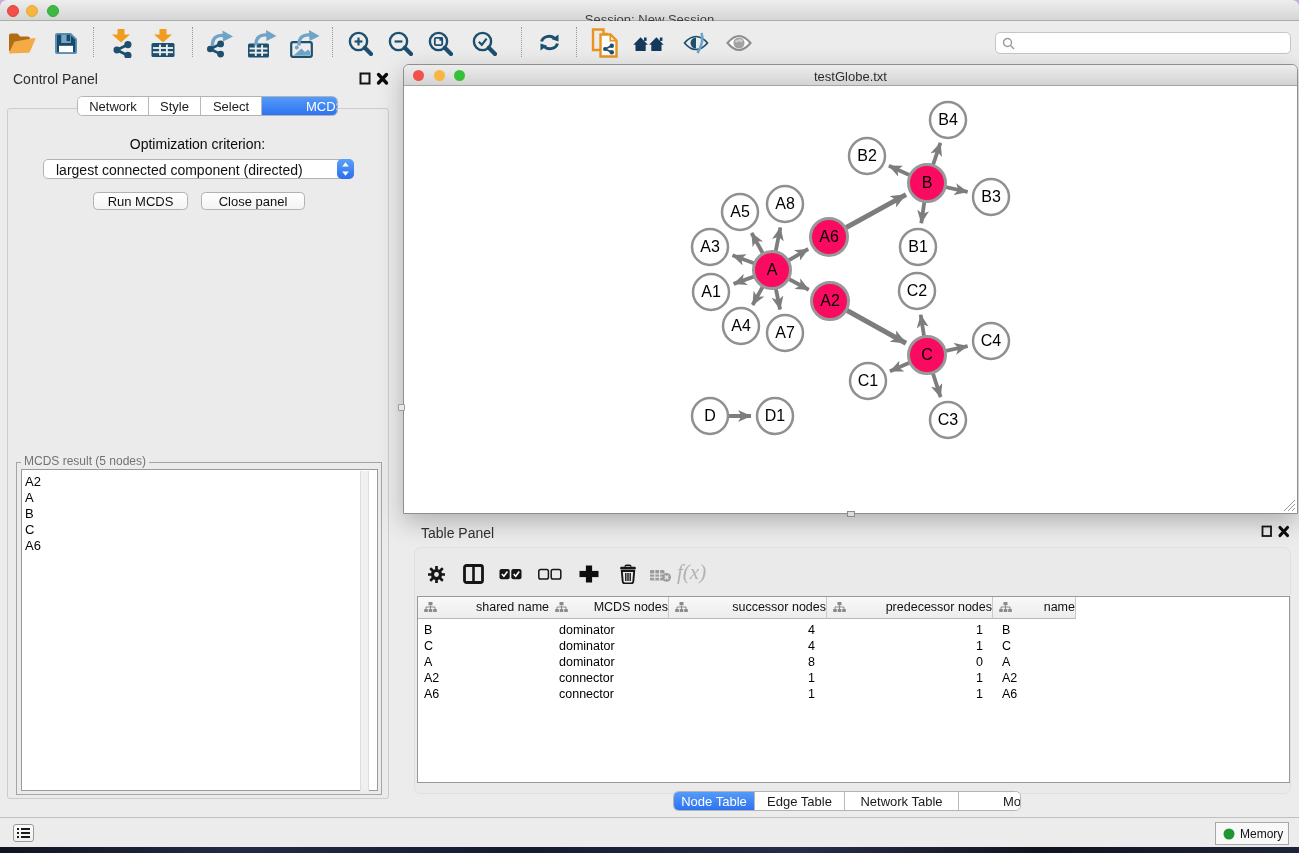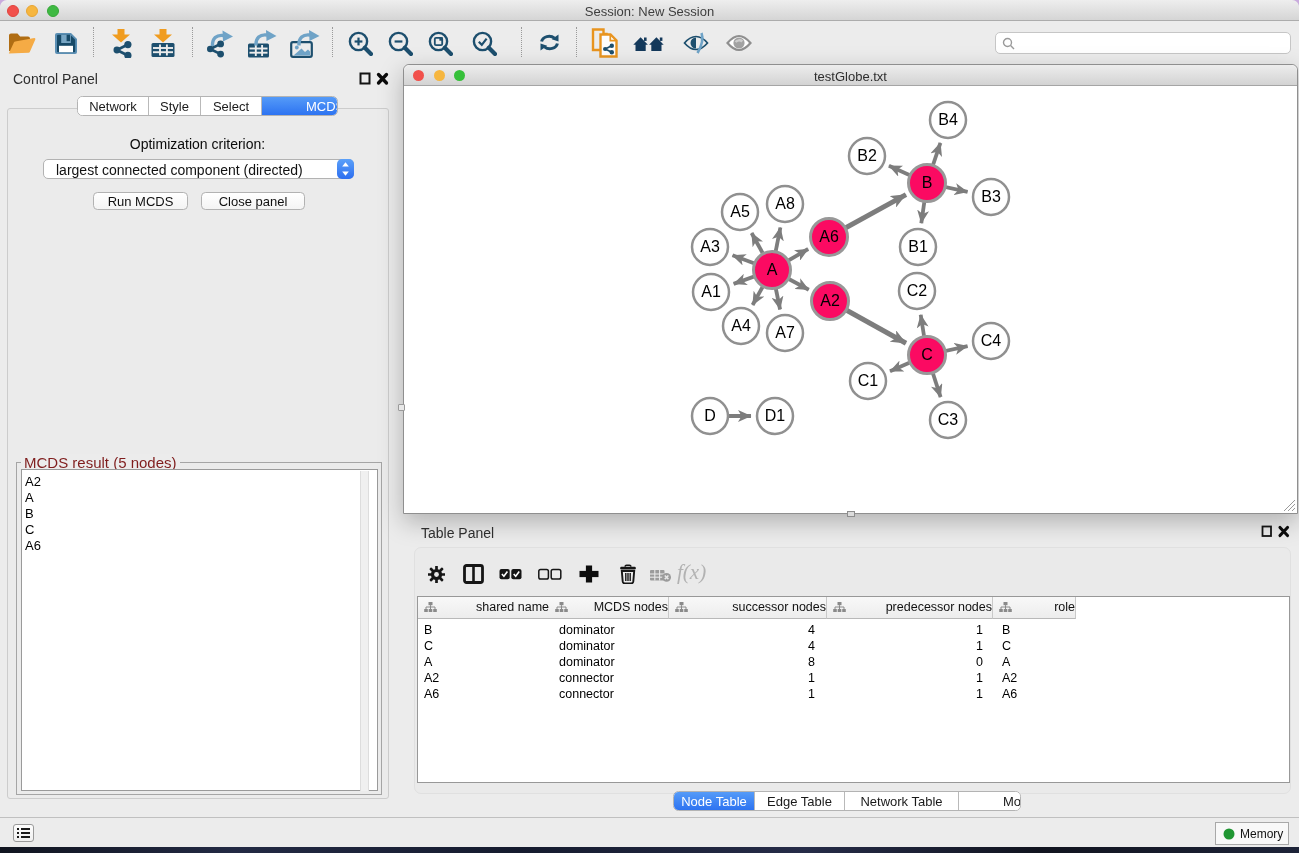--- a/index.html
+++ b/index.html
@@ -3,39 +3,39 @@
 <meta charset="utf-8">
 <style>
 * { margin:0; padding:0; box-sizing:border-box; }
 html,body { width:1299px; height:853px; overflow:hidden; }
 body { position:relative; font-family:"Liberation Sans", sans-serif; background:#c9abdd; }
 .abs { position:absolute; }
 #app { position:absolute; left:0; top:1px; width:1299px; height:846px; background:#ececec; border-radius:7px 7px 0 0; overflow:hidden; }
 #darkstrip { position:absolute; left:0; top:847px; width:1299px; height:6px; background:linear-gradient(90deg,#10141f,#232a44 18%,#151b2e 40%,#262c48 62%,#11141f 80%,#1d2338); }
 
 #titlebar { position:absolute; left:0; top:0; width:1299px; height:21px; background:linear-gradient(#eeeeee,#d5d5d5); border-bottom:1px solid #acacac; border-radius:7px 7px 0 0; }
-#titlebar .t { position:absolute; top:4px; width:100%; text-align:center; font-size:13px; color:#3e3e3e; }
+#titlebar .t { position:absolute; top:12px; width:100%; text-align:center; font-size:13px; color:#3e3e3e; }
 .tl { position:absolute; width:12px; height:12px; border-radius:50%; top:5px; }
 
 #toolbar { position:absolute; left:0; top:21px; width:1299px; height:42px; background:#ececec; }
 .sep { position:absolute; top:6px; height:30px; width:0; border-left:1px dotted #9a9a9a; }
 #searchbox { position:absolute; left:995px; top:11px; width:296px; height:22px; background:#fff; border:1px solid #c6c6c6; border-radius:5px; }
 
 .ptitle { font-size:14px; color:#2e2e2e; }
 #cp-border { position:absolute; left:7px; top:108px; width:382px; height:691px; border:1px solid #cccccc; border-radius:3px; background:#ebebeb; }
 .seg { position:absolute; display:flex; height:20px; border-radius:5.5px; background:#fff; border:1px solid #b3b3b3; overflow:hidden; }
 .seg > div { font-size:13px; color:#1a1a1a; text-align:center; line-height:19px; border-right:1px solid #b9b9b9; background:#fff; }
 .seg > div:last-child { border-right:none;padding-left:44px; }
 .seg > div.sel { background:linear-gradient(#559bf8,#2d73f1); color:#fff; }
 #combo { position:absolute; left:43px; top:159px; width:311px; height:20px; background:#fff; border:1px solid #b2b2b2; border-radius:5px; }
 #combo .txt { position:absolute; left:12px; top:1.5px; font-size:14px; color:#111; }
 #combo .step { position:absolute; right:-1px; top:-1px; width:20px; height:20px; background:linear-gradient(#5ba0f9,#2d6ef0); border-radius:5px; }
 .btn { position:absolute; height:18px; background:linear-gradient(#ffffff,#f4f4f4); border:1px solid #b2b2b2; border-radius:4.5px; font-size:13px; color:#111; text-align:center; line-height:17px; }
 #groupbox { position:absolute; left:16px; top:462px; width:366px; height:333px; border:1px solid #a5a5a5; }
-#grouptitle { position:absolute; left:21px; top:454px; background:#ececec; padding:0 3px; font-size:15px; color:#7f1d1d; }
+#grouptitle { position:absolute; left:21px; top:454px; background:#ececec; padding:0 3px; font-size:12px; color:#737373; }
 #mlist { position:absolute; left:21px; top:469px; width:357px; height:322px; background:#fff; border:1px solid #9a9a9a; font-size:13px; color:#000; }
 #mlist .row { position:absolute; left:3px; }
 #mscroll { position:absolute; right:8px; top:1px; width:9px; height:320px; background:#f0f0f0; border-left:1px solid #ddd; border-right:1px solid #ddd; }
 
 #netwin { position:absolute; left:403px; top:64px; width:895px; height:450px; background:#fff; border:1px solid #8f8f8f; border-radius:6px 6px 0 0; box-shadow:0 8px 24px rgba(0,0,0,0.25); }
 #nettitle { position:absolute; left:0; top:0; width:100%; height:21px; background:linear-gradient(#ededed,#d3d3d3); border-bottom:1px solid #a5a5a5; border-radius:6px 6px 0 0; }
 #nettitle .t { position:absolute; top:4px; width:100%; text-align:center; font-size:13px; color:#2e2e2e; }
 
 #tp-container { position:absolute; left:414px; top:547px; width:877px; height:247px; background:#eaeaea; border-radius:7px; border:1px solid #e0e0e0; }
 #tablebox { position:absolute; left:417px; top:596px; width:873px; height:187px; background:#fff; border:1px solid #989898; }
@@ -439,21 +439,21 @@
         <g fill="#8a8a8a">
           <rect x="4.5" y="0" width="4" height="3.2"></rect>
           <rect x="0.2" y="7" width="3.6" height="3"></rect>
           <rect x="4.7" y="7" width="3.6" height="3"></rect>
           <rect x="9.2" y="7" width="3.6" height="3"></rect>
         </g>
         <g stroke="#8a8a8a" stroke-width="1" fill="none">
           <path d="M6.5 3.2 V5 M2 7 V5 H11 V7 M6.5 5 V7"></path>
         </g>
       </svg>
-      <span>role</span>
+      <span>name</span>
     </div>
   <div class="trow" style="top:25.5px">
 <span style="left:6px">B</span>
 <span style="left:141px">dominator</span>
 <span style="left:251px;width:146px;text-align:right">4</span>
 <span style="left:419px;width:146px;text-align:right">1</span>
 <span style="left:584px">B</span>
 </div>
 <div class="trow" style="top:41.7px">
 <span style="left:6px">C</span>

